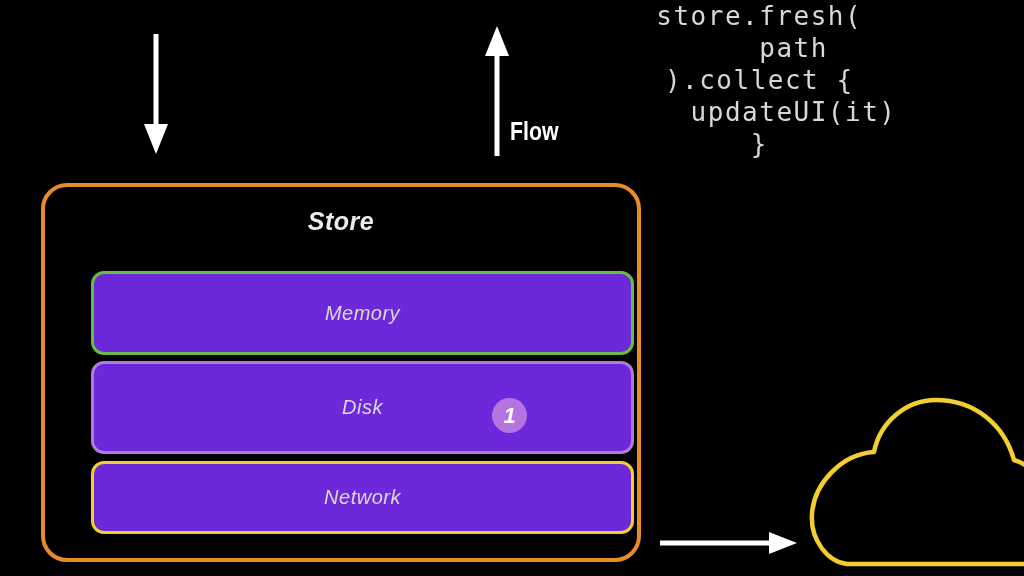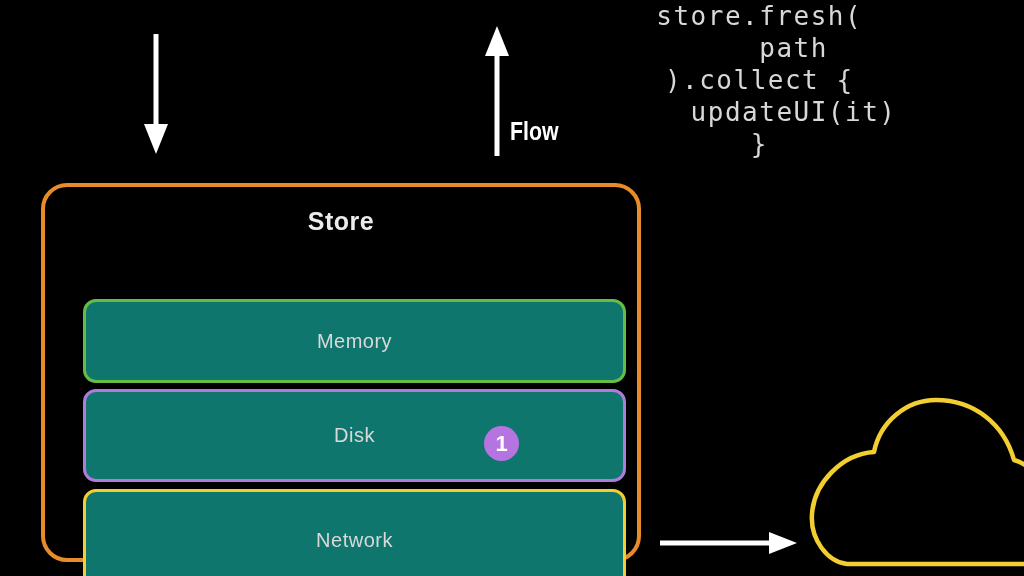--- a/index.html
+++ b/index.html
@@ -40,46 +40,46 @@
   }
 
   
   #store-box {
     left: 41px; top: 183px;
     width: 600px; height: 379px;
     box-sizing: border-box;
     border: 4px solid #e78c28;
     border-radius: 26px;
     background: #000;
+    font-style: italic;
   }
   #store-title {
     position: absolute;
     left: 0; right: 0; top: 20px;
     text-align: center;
     color: #ececec;
     font-size: 25px;
     font-weight: 700;
     letter-spacing: 0.5px;
   }
   .layer {
     position: absolute;
-    left: 38px;
+    left: 46px;
     width: 543px;
     box-sizing: border-box;
     border: 3px solid #888;
     border-radius: 13px;
-    background: #0f766e;
+    background: #6d28d9;
     display: flex;
     align-items: center;
     justify-content: center;
-    margin-top: 28px;
   }
   #layer-memory  { top: 84px;  height: 84px; }
   #layer-disk    { top: 174px; height: 93px; }
-  #layer-network { top: 274px; height: 103px; }
+  #layer-network { top: 274px; height: 73px; }
   .layer-label {
     color: #d9d9d9;
     font-size: 20px;
     font-weight: 400;
     letter-spacing: 0.5px;
   }
   #step-badge {
     position: absolute;
     left: 398px; top: 34px;
     width: 35px; height: 35px;

